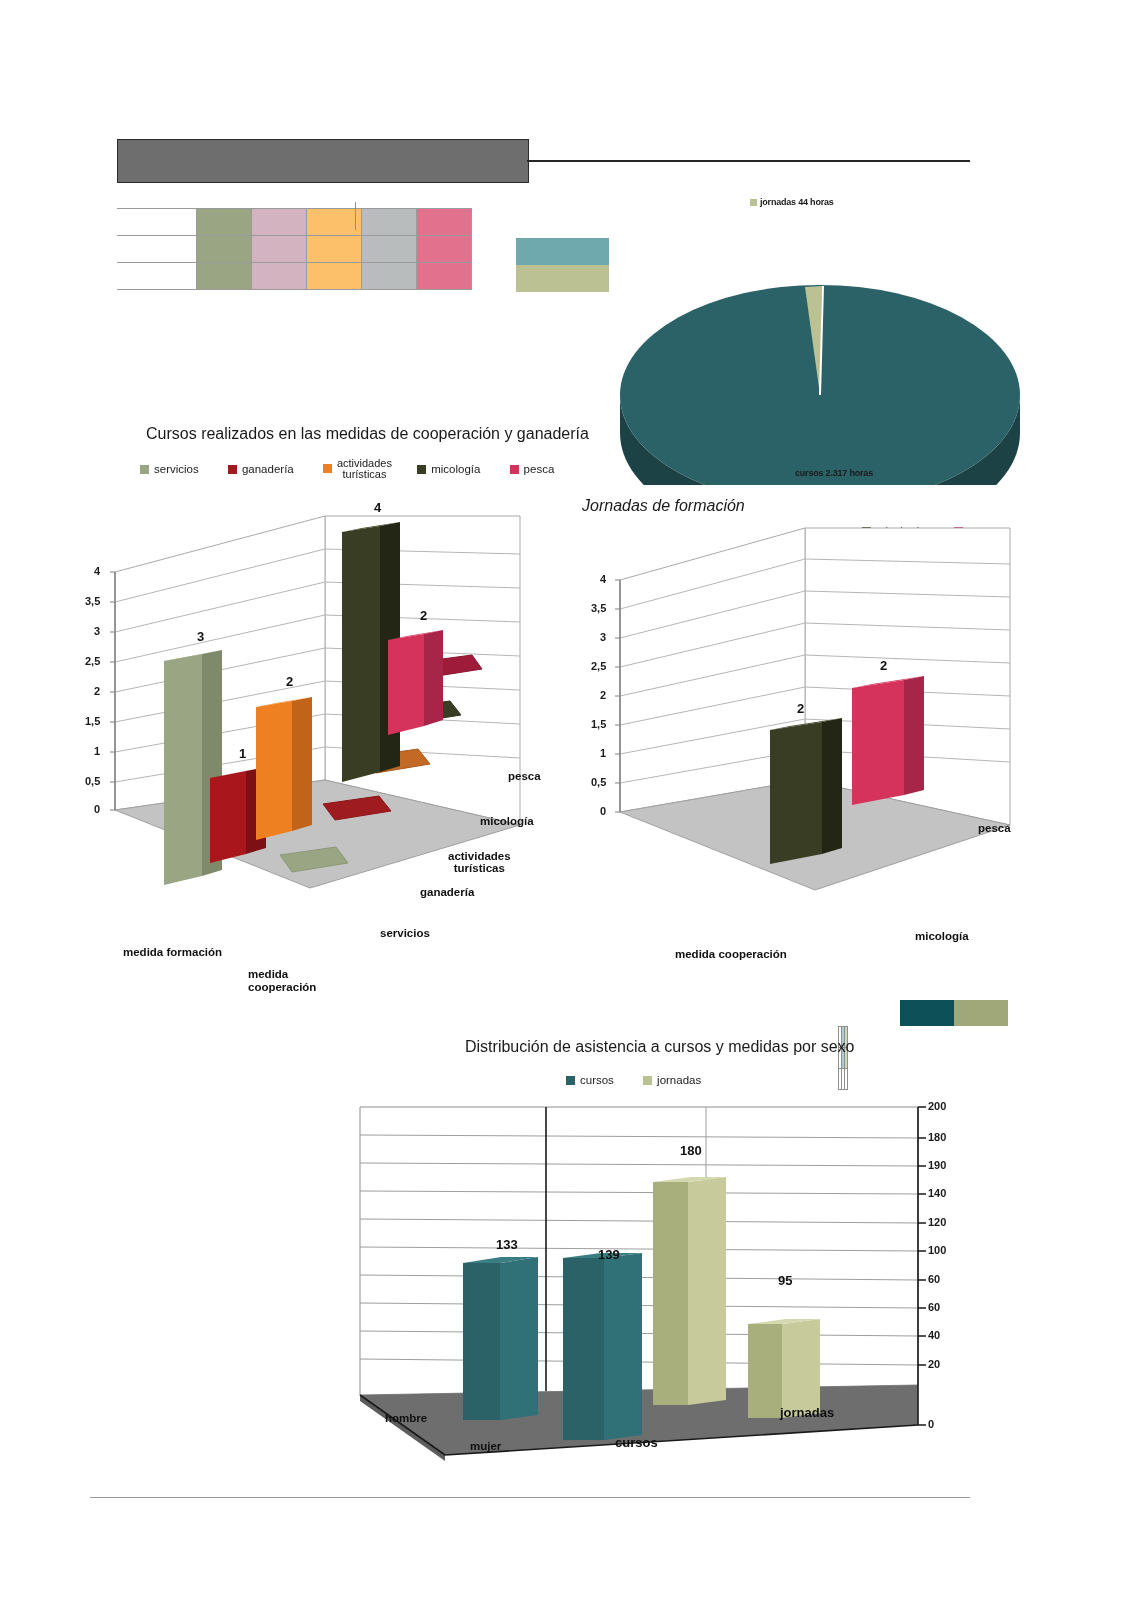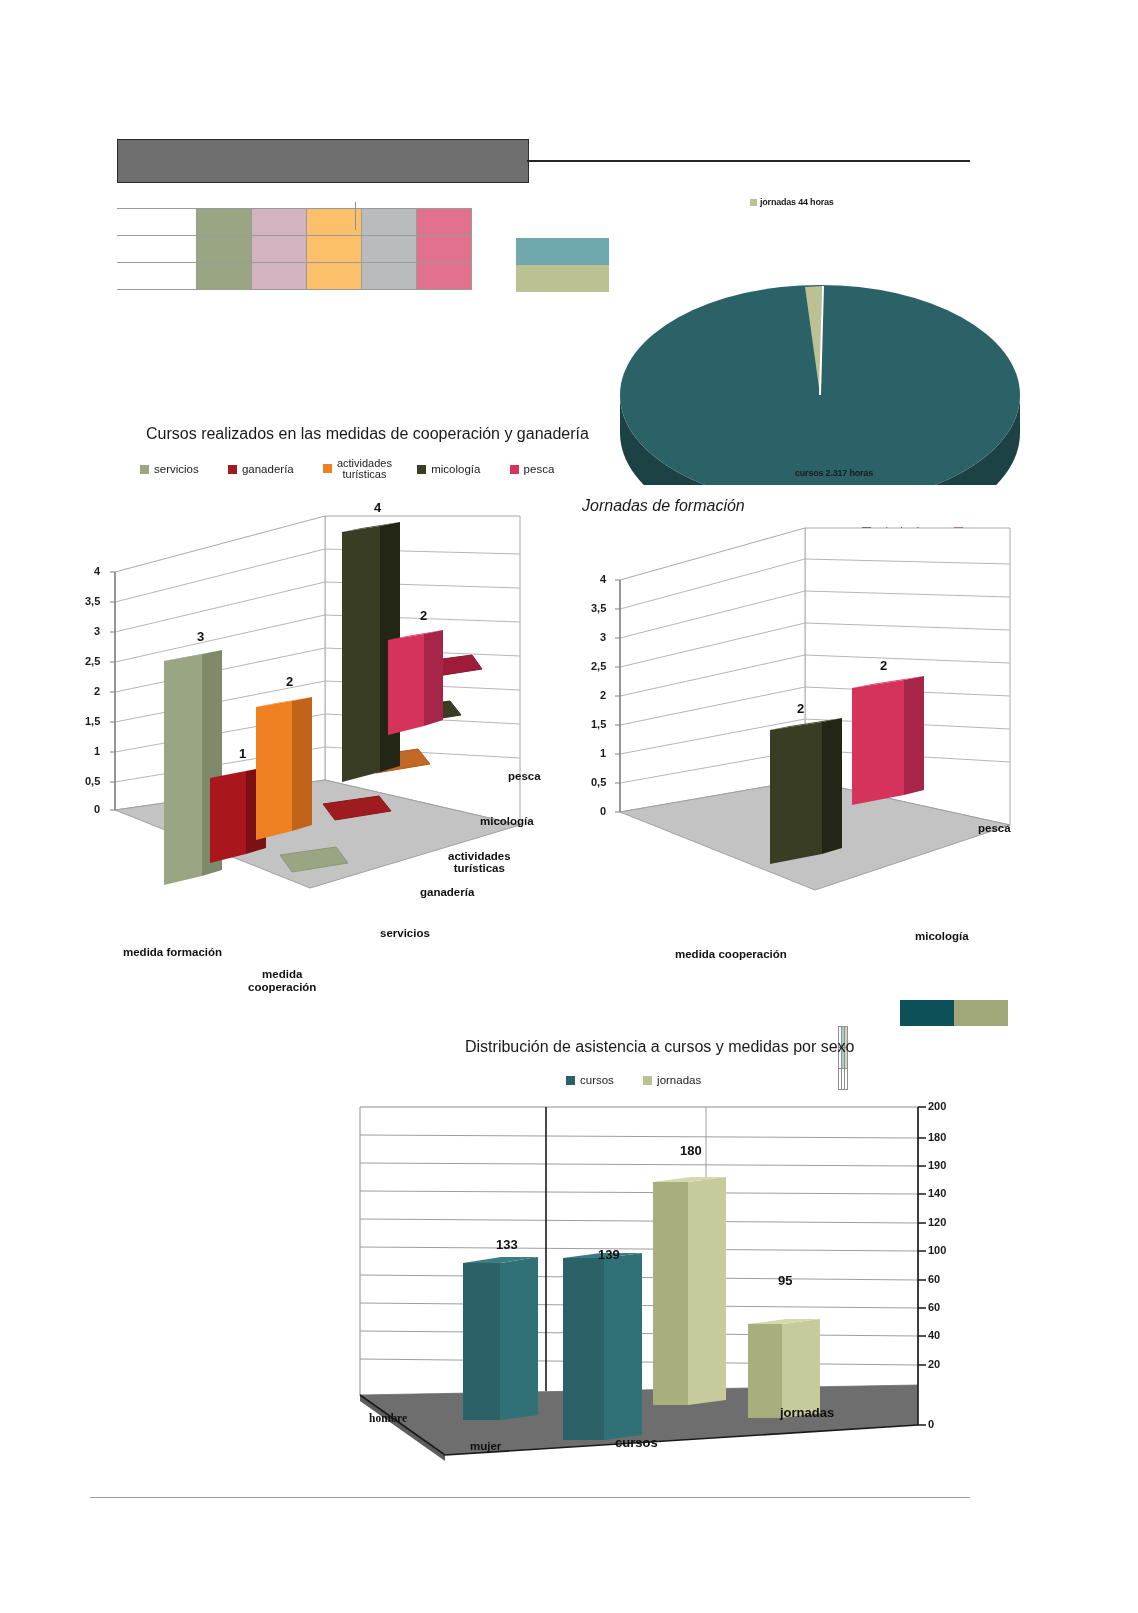--- a/index.html
+++ b/index.html
@@ -199,21 +199,21 @@
 
   
   <div class="abs cat-label" style="left:428px;top:280px;">pesca</div>
   <div class="abs cat-label" style="left:400px;top:325px;">micología</div>
   <div class="abs cat-label" style="left:368px;top:360px;line-height:12px;text-align:center;">actividades<br>turísticas</div>
   <div class="abs cat-label" style="left:340px;top:396px;">ganadería</div>
   <div class="abs cat-label" style="left:300px;top:437px;">servicios</div>
 
   
   <div class="abs cat-label" style="left:43px;top:456px;">medida formación</div>
-  <div class="abs cat-label" style="left:168px;top:478px;line-height:13px;text-align:center;">medida<br>cooperación</div>
+  <div class="abs cat-label" style="left:168px;top:478px;line-height:13px;">medida<br>cooperación</div>
 </div>
 
 <div class="abs" style="left:582px;top:497px;font-style:italic;">Jornadas de formación</div>
 <div class="abs legend-row" style="left:862px;top:498px;margin-top:26px;">
   <span class="legend-item"><span class="sq col-micologia"></span><span>micología</span></span>
   <span class="legend-item" style="margin-right:0;"><span class="sq col-pesca"></span><span>pesca</span></span>
 </div>
 
 <div class="abs" style="left:590px;top:500px;width:460px;height:480px;">
   <svg width="460" height="480">
@@ -368,19 +368,19 @@
   <div class="abs axis-num" style="left:578px;top:263px;">20</div>
   <div class="abs axis-num" style="left:578px;top:323px;">0</div>
 
   
   <div class="abs val-label" style="left:146px;top:142px;">133</div>
   <div class="abs val-label" style="left:248px;top:152px;">139</div>
   <div class="abs val-label" style="left:330px;top:48px;">180</div>
   <div class="abs val-label" style="left:428px;top:178px;">95</div>
 
   
-  <div class="abs cat-label" style="left:19px;top:317px;font-family:Liberation Serif, serif;">hombre</div>
+  <div class="abs cat-label" style="left:35px;top:317px;">hombre</div>
   <div class="abs cat-label" style="left:120px;top:345px;">mujer</div>
   <div class="abs cat-label" style="left:265px;top:340px;font-size:13px;">cursos</div>
   <div class="abs cat-label" style="left:430px;top:310px;font-size:13px;">jornadas</div>
 </div>
 
 <div class="abs" style="left:90px;top:1497px;width:880px;height:1px;background:#9a9a9a;"></div>
 
 </body></html>

